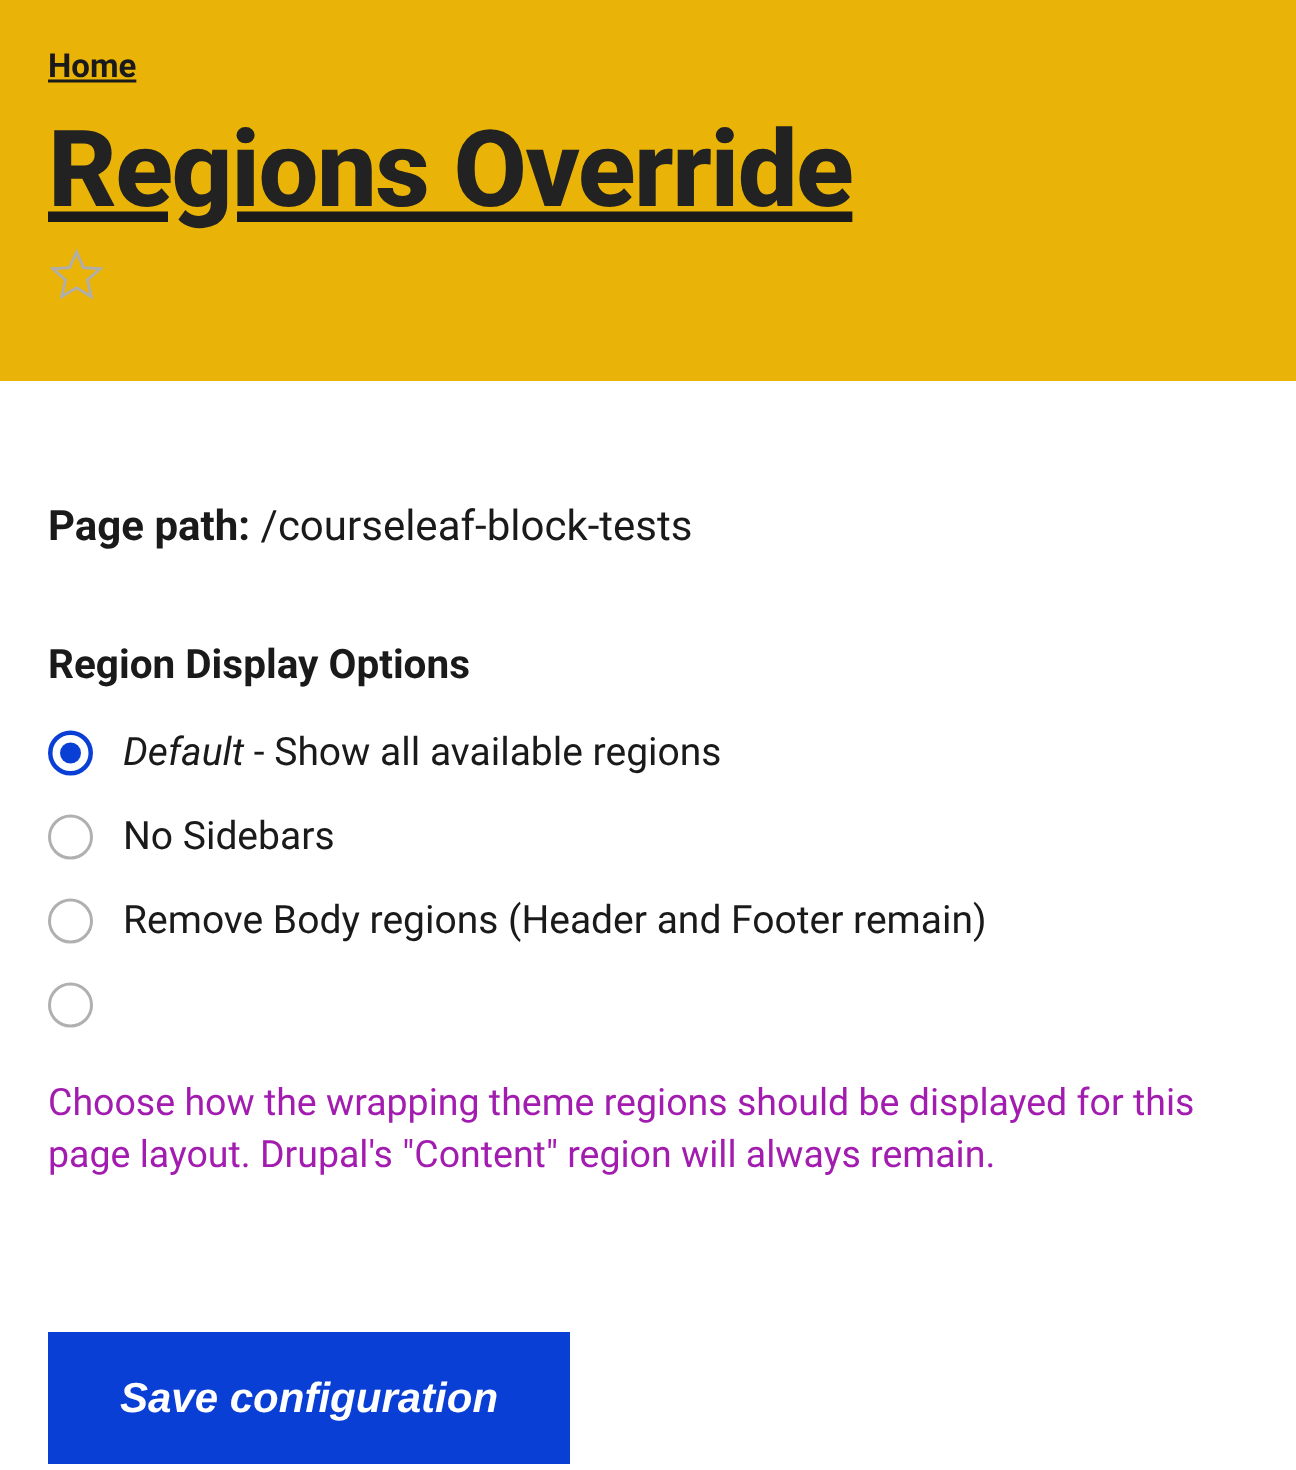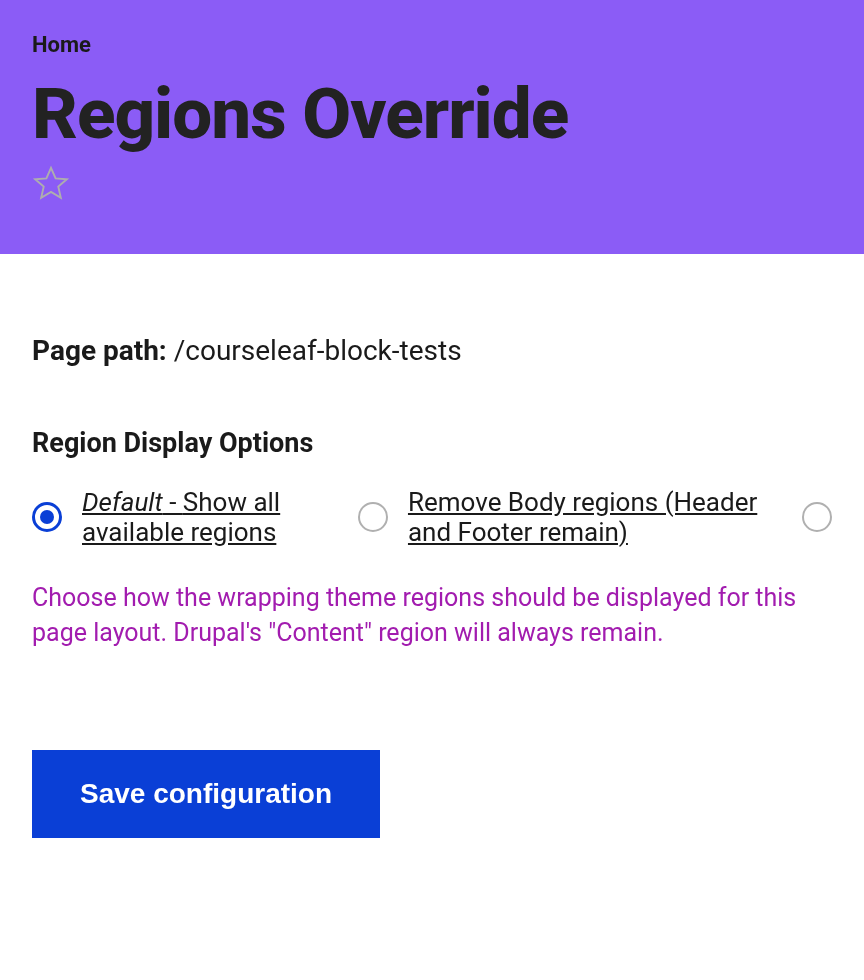--- a/index.html
+++ b/index.html
@@ -4,22 +4,23 @@
 <style>
   * { margin: 0; padding: 0; box-sizing: border-box; }
   body {
     font-family: -apple-system, BlinkMacSystemFont, "Segoe UI", Roboto, Helvetica, Arial, sans-serif;
     width: 864px;
     height: 980px;
     background: #ffffff;
     color: #1a1a1a;
   }
   .header-region {
-    background: #8b5cf6;
+    background: #eab308;
     padding: 32px 32px 48px 32px;
+    text-decoration: underline;
   }
   .breadcrumb {
     font-size: 22px;
     font-weight: 700;
     color: #1a1a1a;
   }
   .page-title {
     font-size: 71px;
     font-weight: 800;
     color: #222;
@@ -50,23 +51,22 @@
     font-weight: 400;
   }
   .fieldset-legend {
     font-size: 27px;
     font-weight: 700;
     margin-bottom: 28px;
     margin-top: 32px;
   }
   .radio-group {
     display: flex;
-    flex-direction: row;
+    flex-direction: column;
     gap: 26px;
-    text-decoration: underline;
   }
   .radio-option {
     display: flex;
     align-items: center;
     gap: 20px;
     cursor: pointer;
   }
   .radio-circle {
     width: 30px;
     height: 30px;
@@ -107,20 +107,21 @@
     margin-top: 100px;
   }
   .save-button {
     background: #0a3fd6;
     color: #ffffff;
     font-size: 28px;
     font-weight: 700;
     border: none;
     padding: 28px 48px;
     cursor: pointer;
+    font-style: italic;
   }
 </style>
 </head>
 <body>
 
 <div class="header-region">
   <div class="breadcrumb">Home</div>
   <h1 class="page-title">Regions Override</h1>
   <span class="star-icon">
     <svg viewBox="0 0 24 24" width="38" height="38" fill="none" stroke="currentColor" stroke-width="1.2">
@@ -140,20 +141,24 @@
 
   <div class="radio-group">
 
     <label class="radio-option selected">
       <span class="radio-circle"></span>
       <span class="radio-label">
         <em>Default</em><span> - </span><span>Show all available regions</span>
       </span>
     </label>
 
+    <label class="radio-option">
+      <span class="radio-circle"></span>
+      <span class="radio-label">No Sidebars</span>
+    </label>
 
     <label class="radio-option">
       <span class="radio-circle"></span>
       <span class="radio-label">Remove Body regions (Header and Footer remain)</span>
     </label>
 
     <label class="radio-option">
       <span class="radio-circle"></span>
     </label>
 

